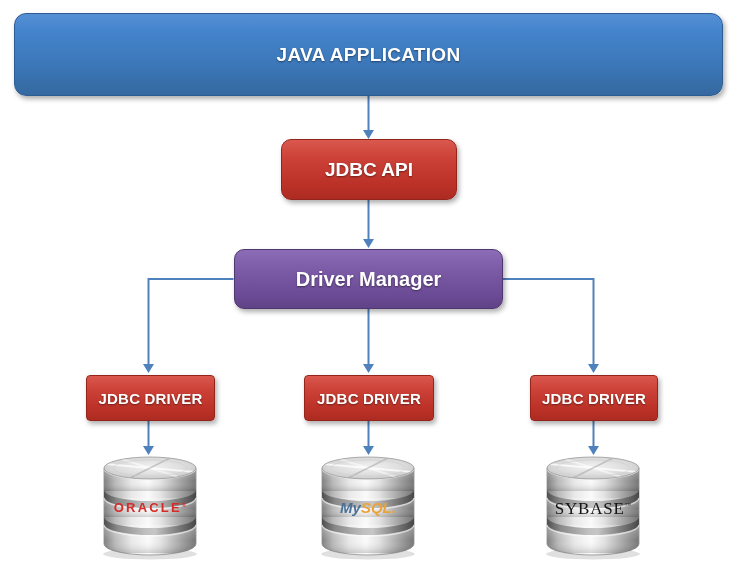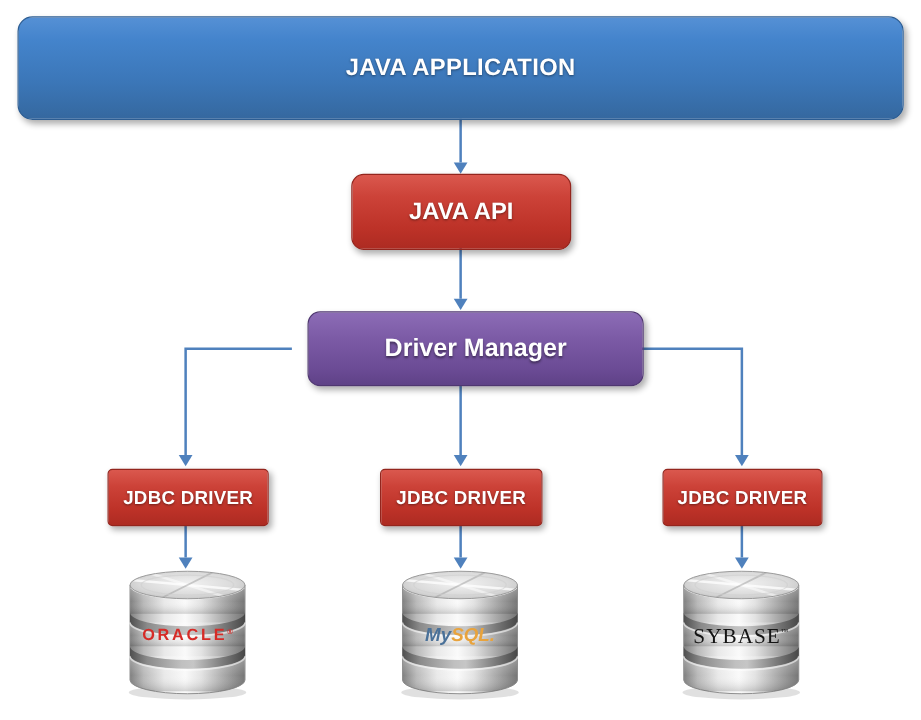--- a/index.html
+++ b/index.html
@@ -21,21 +21,21 @@
   .node-blue{
     background:linear-gradient(180deg,#5590d5 0%,#4484cc 22%,#3b76b7 65%,#35689f 100%);
     border:1.5px solid #2d5d92;border-radius:12px;
   }
   .node-red{
     background:linear-gradient(180deg,#da584e 0%,#cc4238 30%,#bd3228 72%,#ad2b22 100%);
     border:1.5px solid #93251d;border-radius:10px;
   }
   .node-purple{
     background:linear-gradient(180deg,#8c6cb6 0%,#7c5ba6 35%,#6b4b95 78%,#5f4287 100%);
-    border:1.5px solid #4f3770;border-radius:10px;margin-left:12px;
+    border:1.5px solid #4f3770;border-radius:10px;
   }
   .n-java{left:14px;top:13px;width:707px;height:81px;font-size:19px;letter-spacing:.3px;}
   .n-api{left:281px;top:139px;width:174px;height:59px;font-size:19px;}
   .n-dm{left:234px;top:249px;width:267px;height:58px;font-size:20px;}
   .n-drv{top:375px;height:44px;font-size:15px;letter-spacing:.2px;border-radius:4px;}
   .n-drv1{left:86px;width:127px;}
   .n-drv2{left:304px;width:128px;}
   .n-drv3{left:530px;width:126px;}
   .db-icon{position:absolute;z-index:2;}
   .db1{left:100px;top:450px;}
@@ -113,21 +113,21 @@
 
     <path d="M593.5 420 V446" fill="none" stroke-width="2" stroke="#4f81bd"></path>
     <polygon points="588,446 599,446 593.5,455" fill="#4f81bd"></polygon>
   </svg>
 
   <div class="node node-blue n-java">
     <span>JAVA APPLICATION</span>
   </div>
 
   <div class="node node-red n-api">
-    <span>JAVA API</span>
+    <span>JDBC API</span>
   </div>
 
   <div class="node node-purple n-dm">
     <span>Driver Manager</span>
   </div>
 
   <div class="node node-red n-drv n-drv1">
     <span>JDBC DRIVER</span>
   </div>
   <div class="node node-red n-drv n-drv2">

